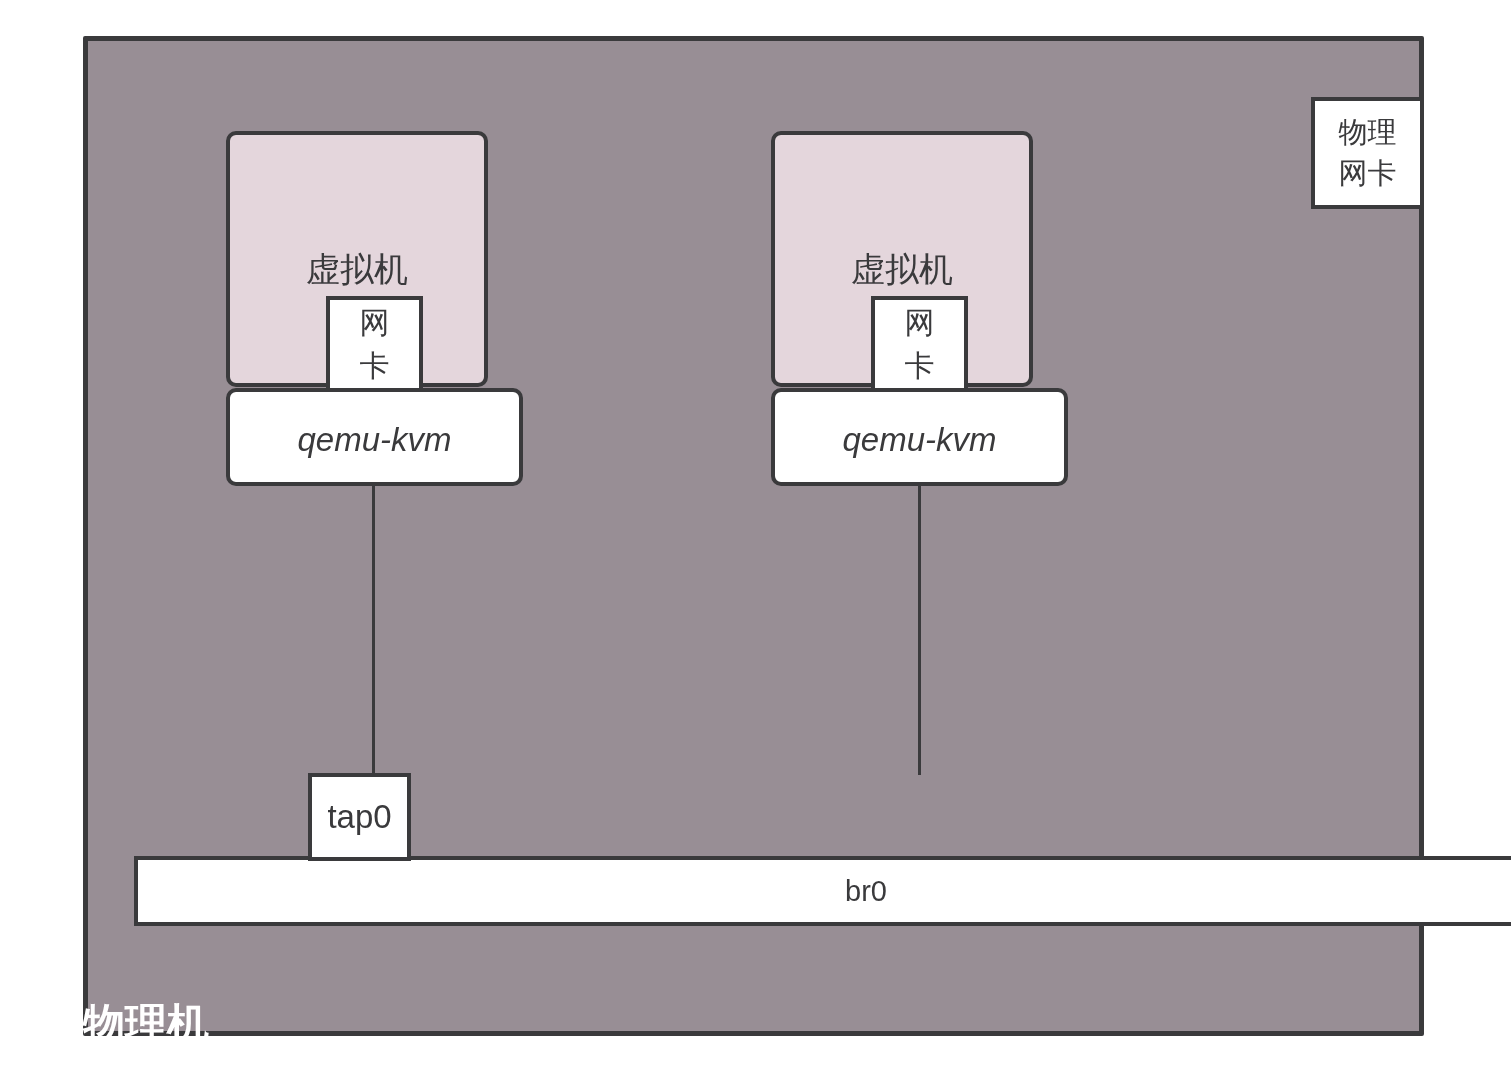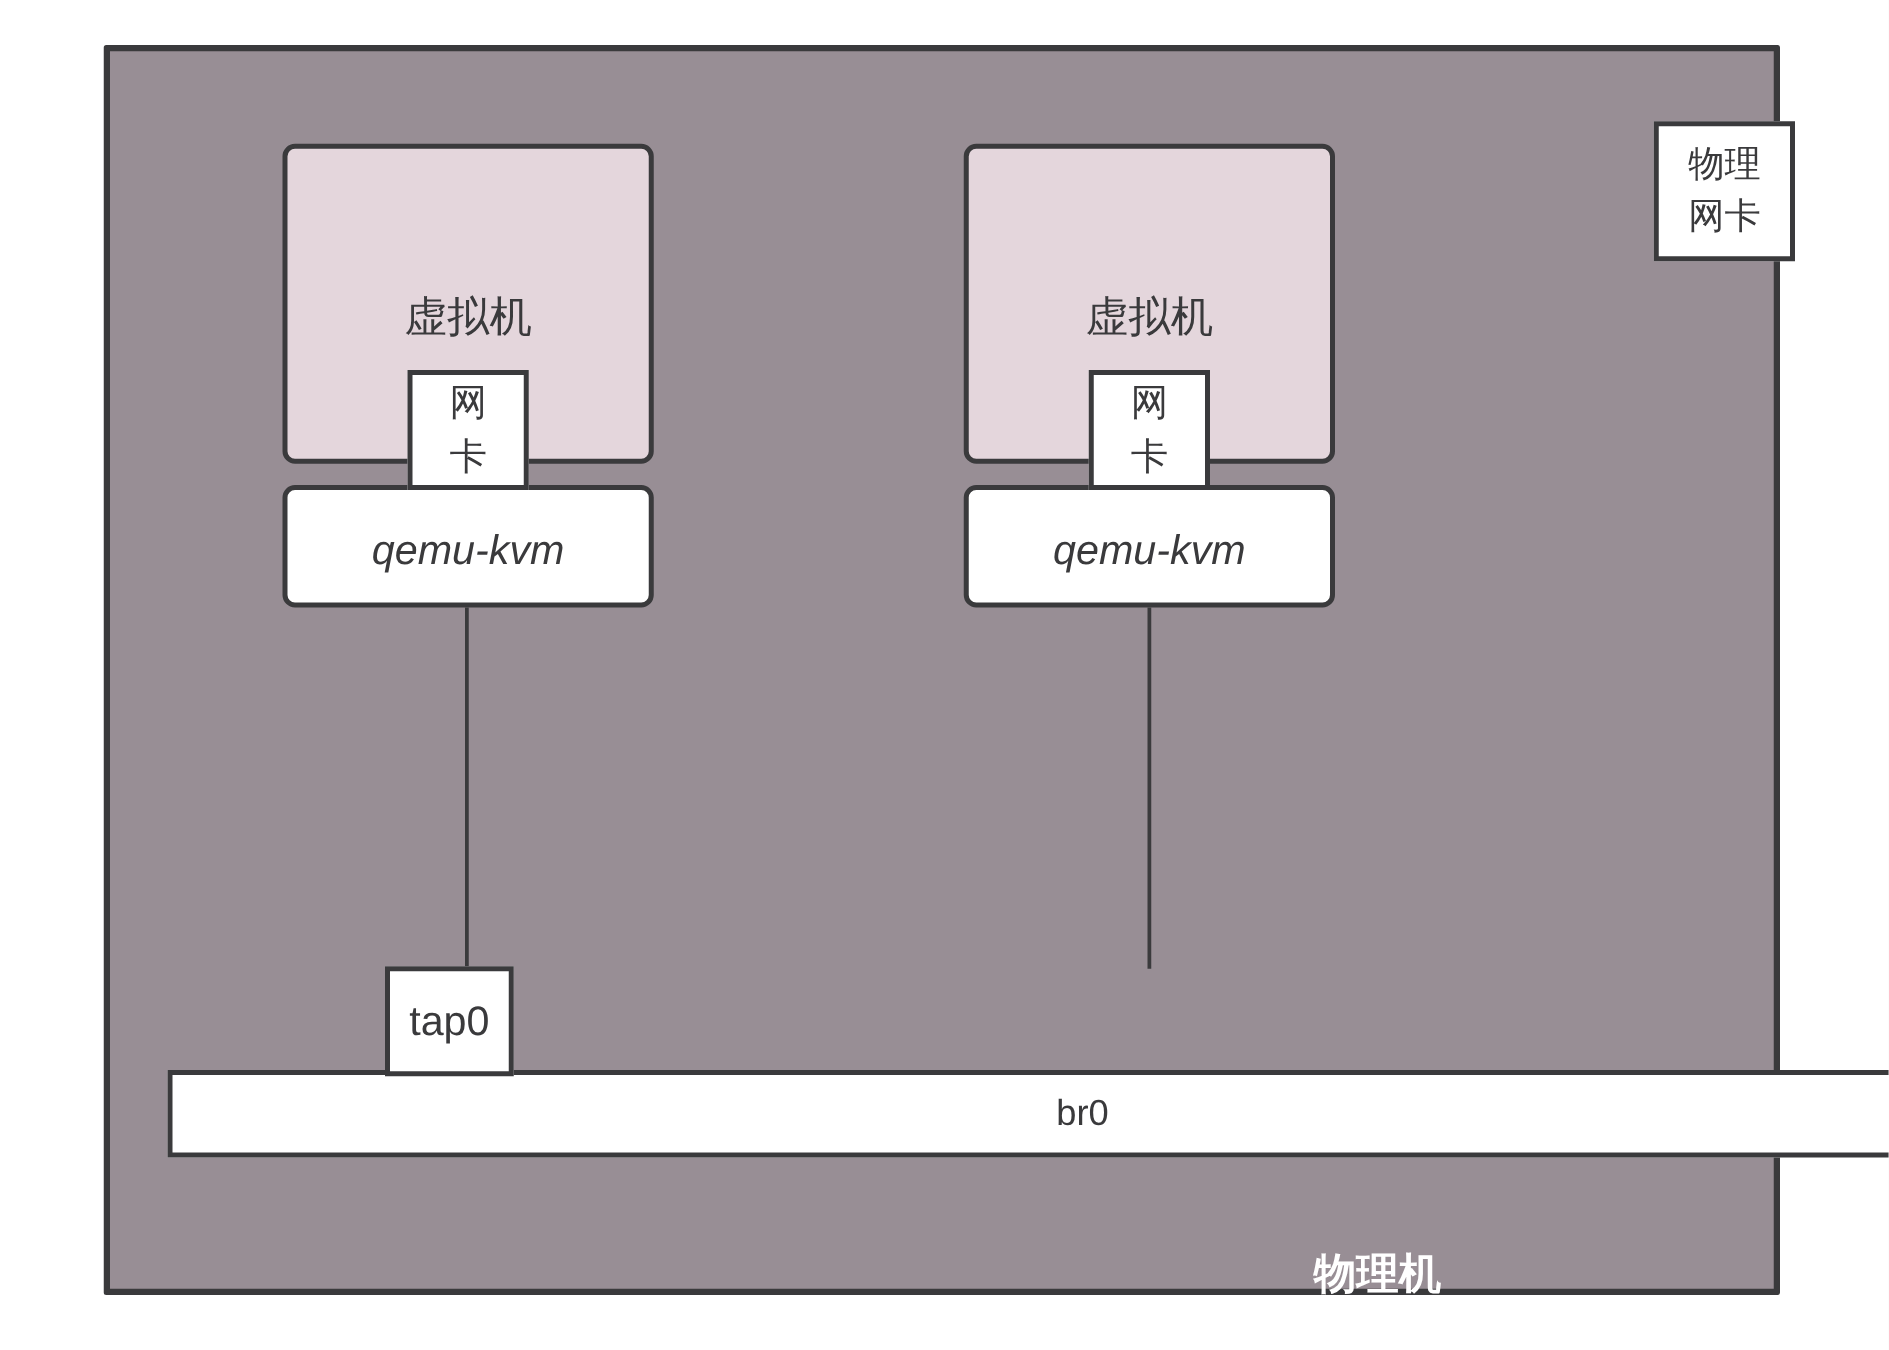--- a/index.html
+++ b/index.html
@@ -22,22 +22,22 @@
     width: 1341px;
     height: 1000px;
     box-sizing: border-box;
     background: var(--host-bg, #988e95);
     border: 5px solid var(--border, #3a3a3c);
     border-radius: 2px;
     z-index: 0;
   }
   .vm {
     position: absolute;
-    top: 115px;
-    width: 297px;
+    top: 131px;
+    width: 262px;
     height: 256px;
     box-sizing: border-box;
     background: var(--vm-bg, #e4d6dc);
     border: 4px solid var(--border, #3a3a3c);
     border-radius: 10px;
     z-index: 2;
   }
   .vm1 { left: 226px; }
   .vm2 { left: 771px; }
   .vm-label {
@@ -142,29 +142,28 @@
     background: var(--box-bg, #ffffff);
     border: 4px solid var(--border, #3a3a3c);
     display: flex;
     flex-direction: column;
     align-items: center;
     justify-content: center;
     font-size: 29px;
     line-height: 41px;
     color: var(--border, #3a3a3c);
     z-index: 4;
-    margin-left: 12px;
   }
   .host-label {
     position: absolute;
     left: 83px;
     top: 996px;
     width: 1070px;
-    text-align: right;
-    font-size: 34px;
+    text-align: left;
+    font-size: 42px;
     font-weight: bold;
     color: var(--host-label, #ffffff);
     z-index: 2;
   }
 </style>
 </head>
 <body>
 
 <div class="canvas">
 

